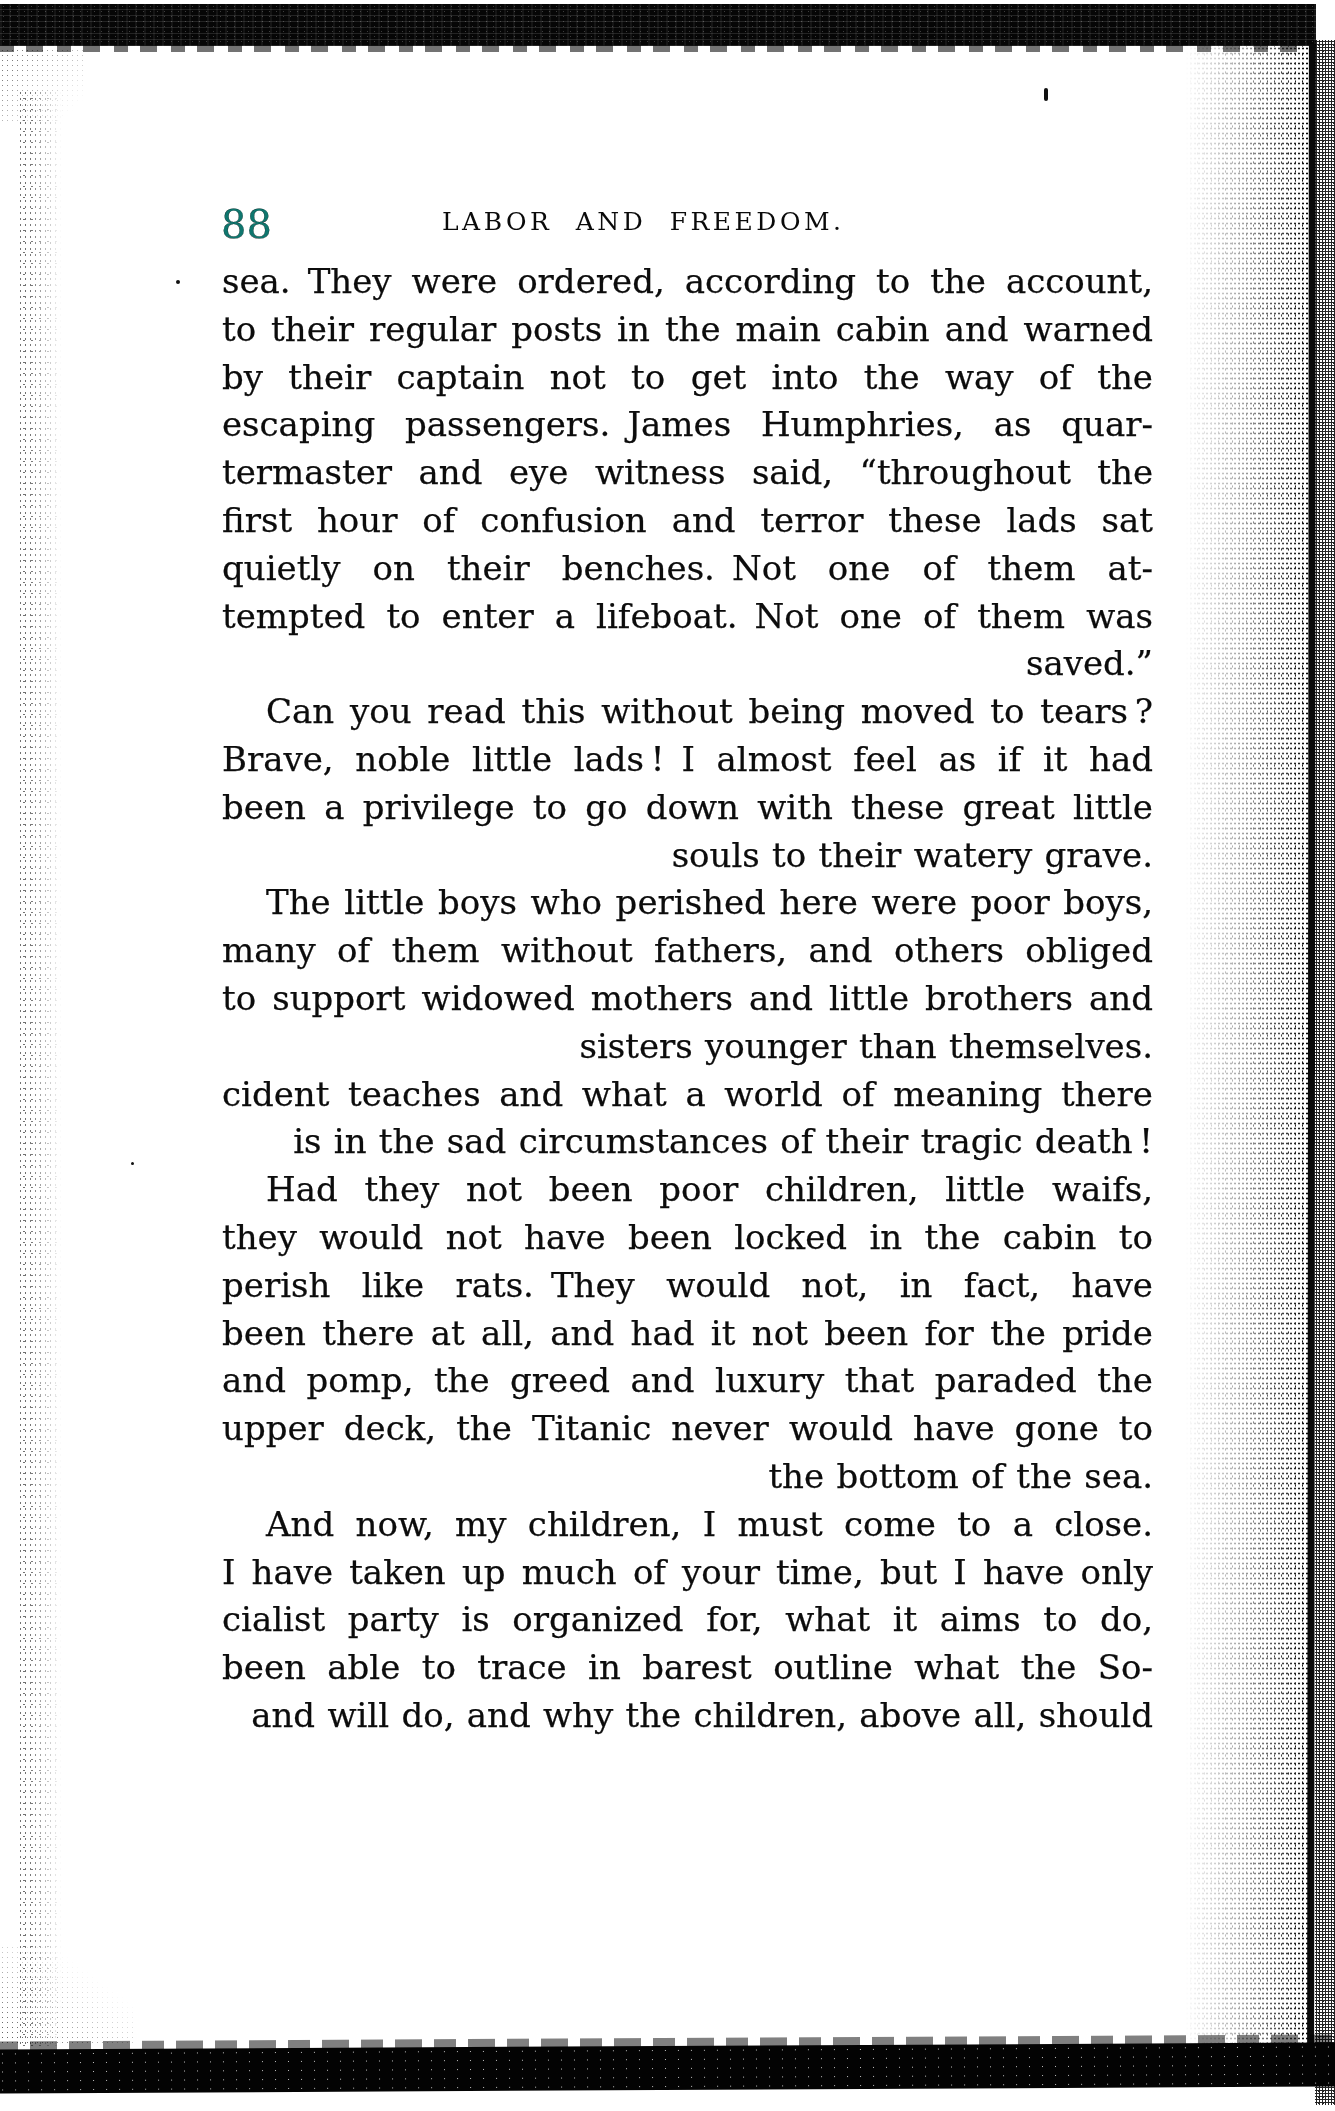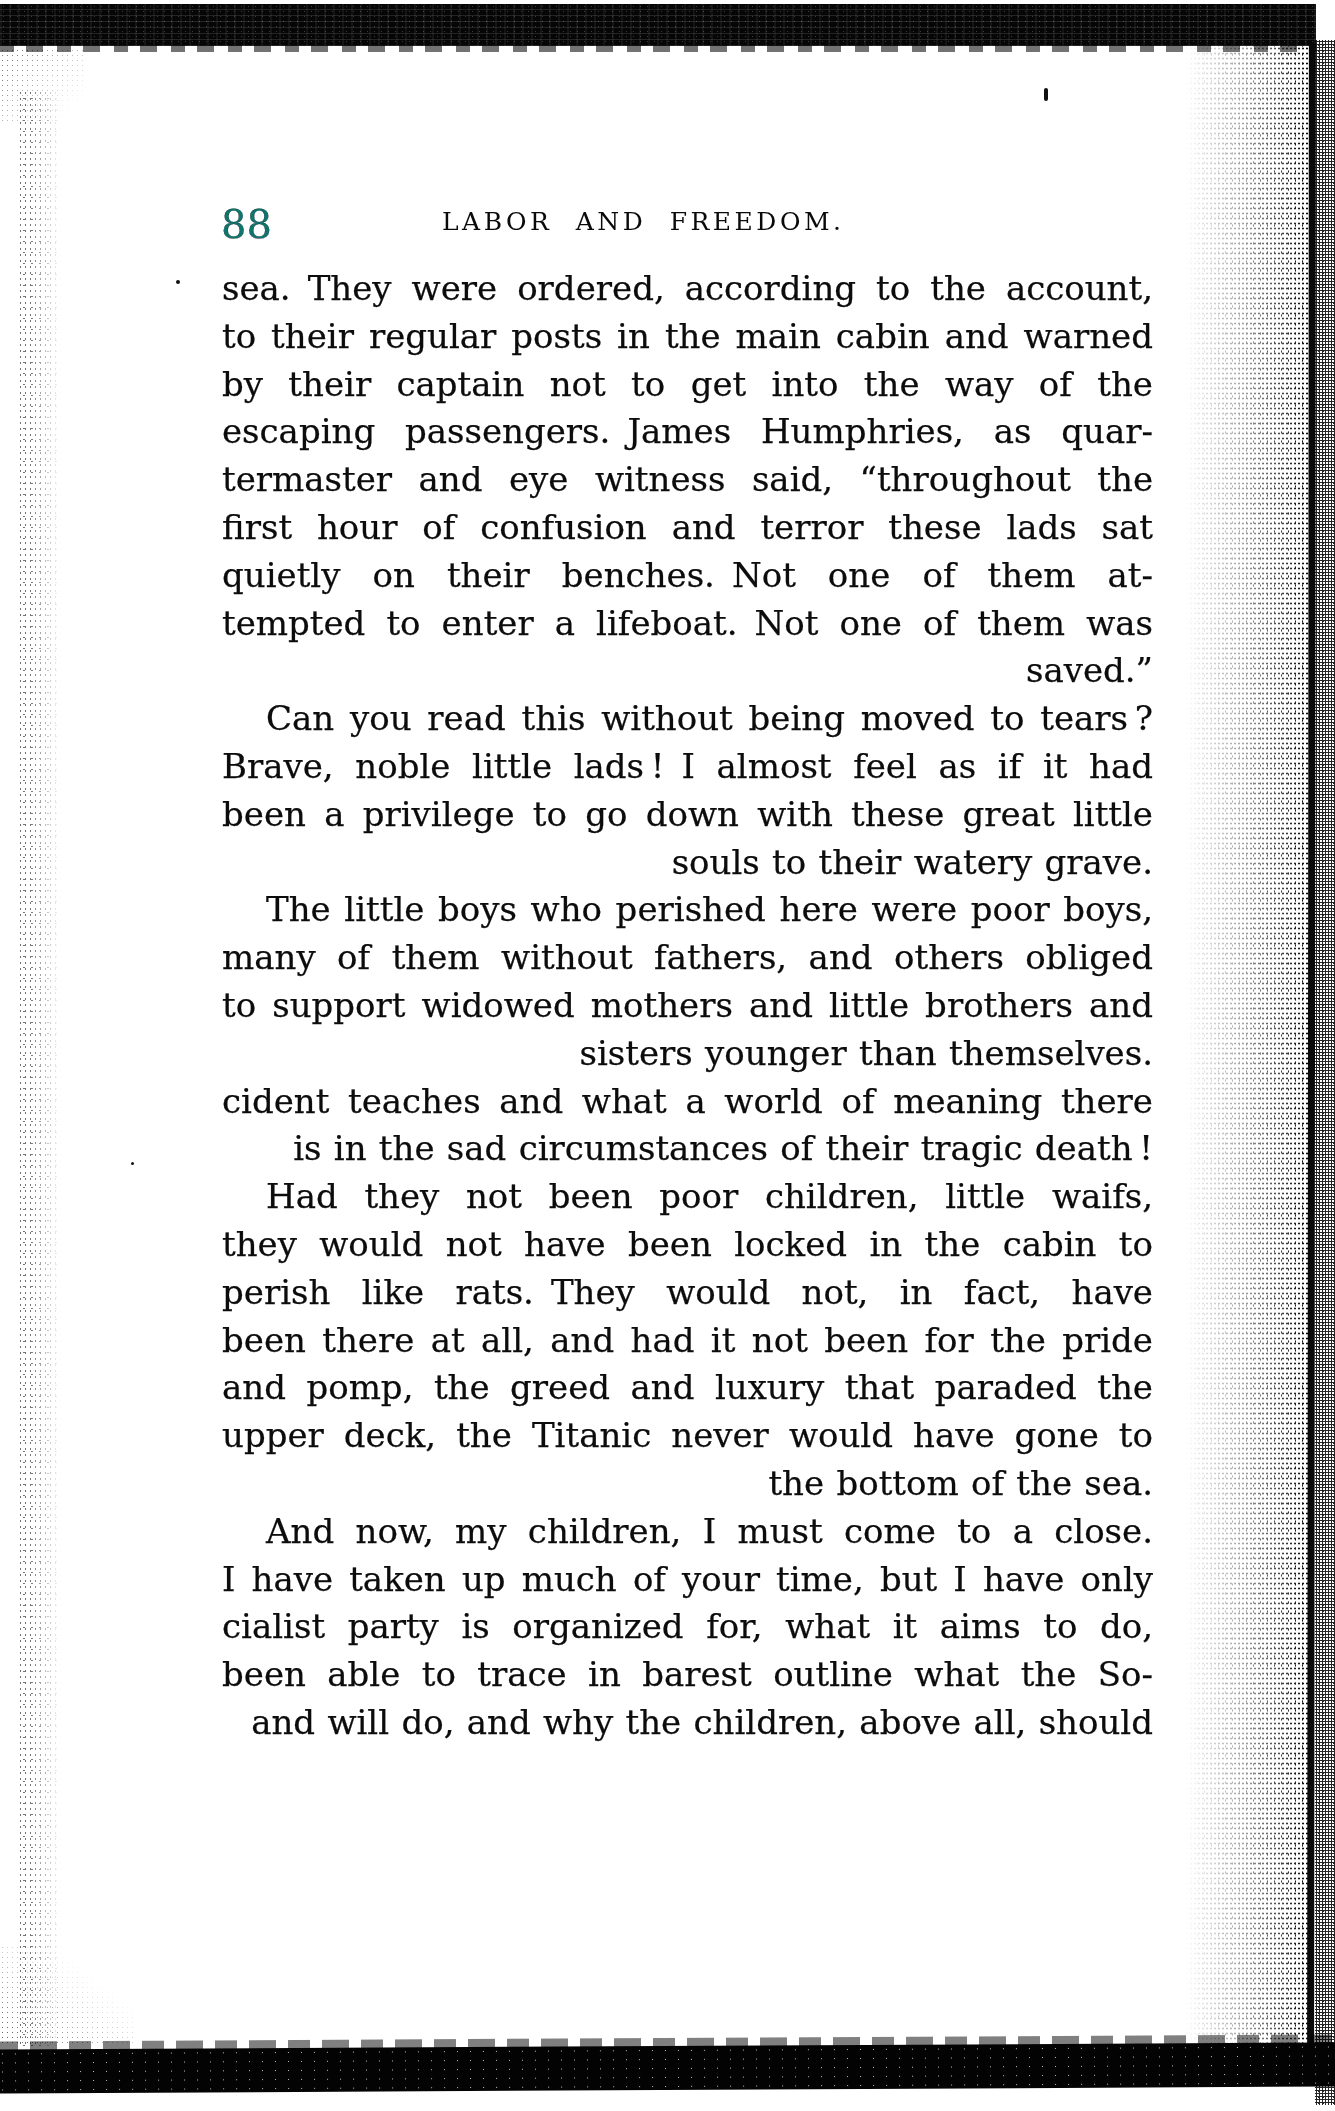--- a/index.html
+++ b/index.html
@@ -107,21 +107,20 @@
   .running-header{
     position:absolute;left:402px;top:209px;
     font-size:25px;line-height:1;font-weight:400;
     letter-spacing:3.5px;word-spacing:12px;color:#0a0a0a;margin-left:40px;
   }
   .body-text{
     position:absolute;left:222px;top:258px;width:931px;
     font-size:34px;line-height:47.8px;color:#0c0c0c;
     -webkit-text-stroke:.25px #0c0c0c;
     word-spacing:1.5px;
-    margin-top:7px;
   }
   .line{text-align:right;white-space:normal;}
   .line.just{text-align:justify;text-align-last:justify;}
   .line.ind{text-indent:44px;}
 </style>
 </head>
 <body>
 
 <div class="top-band"></div>
 <div class="top-band-ragged"></div>

